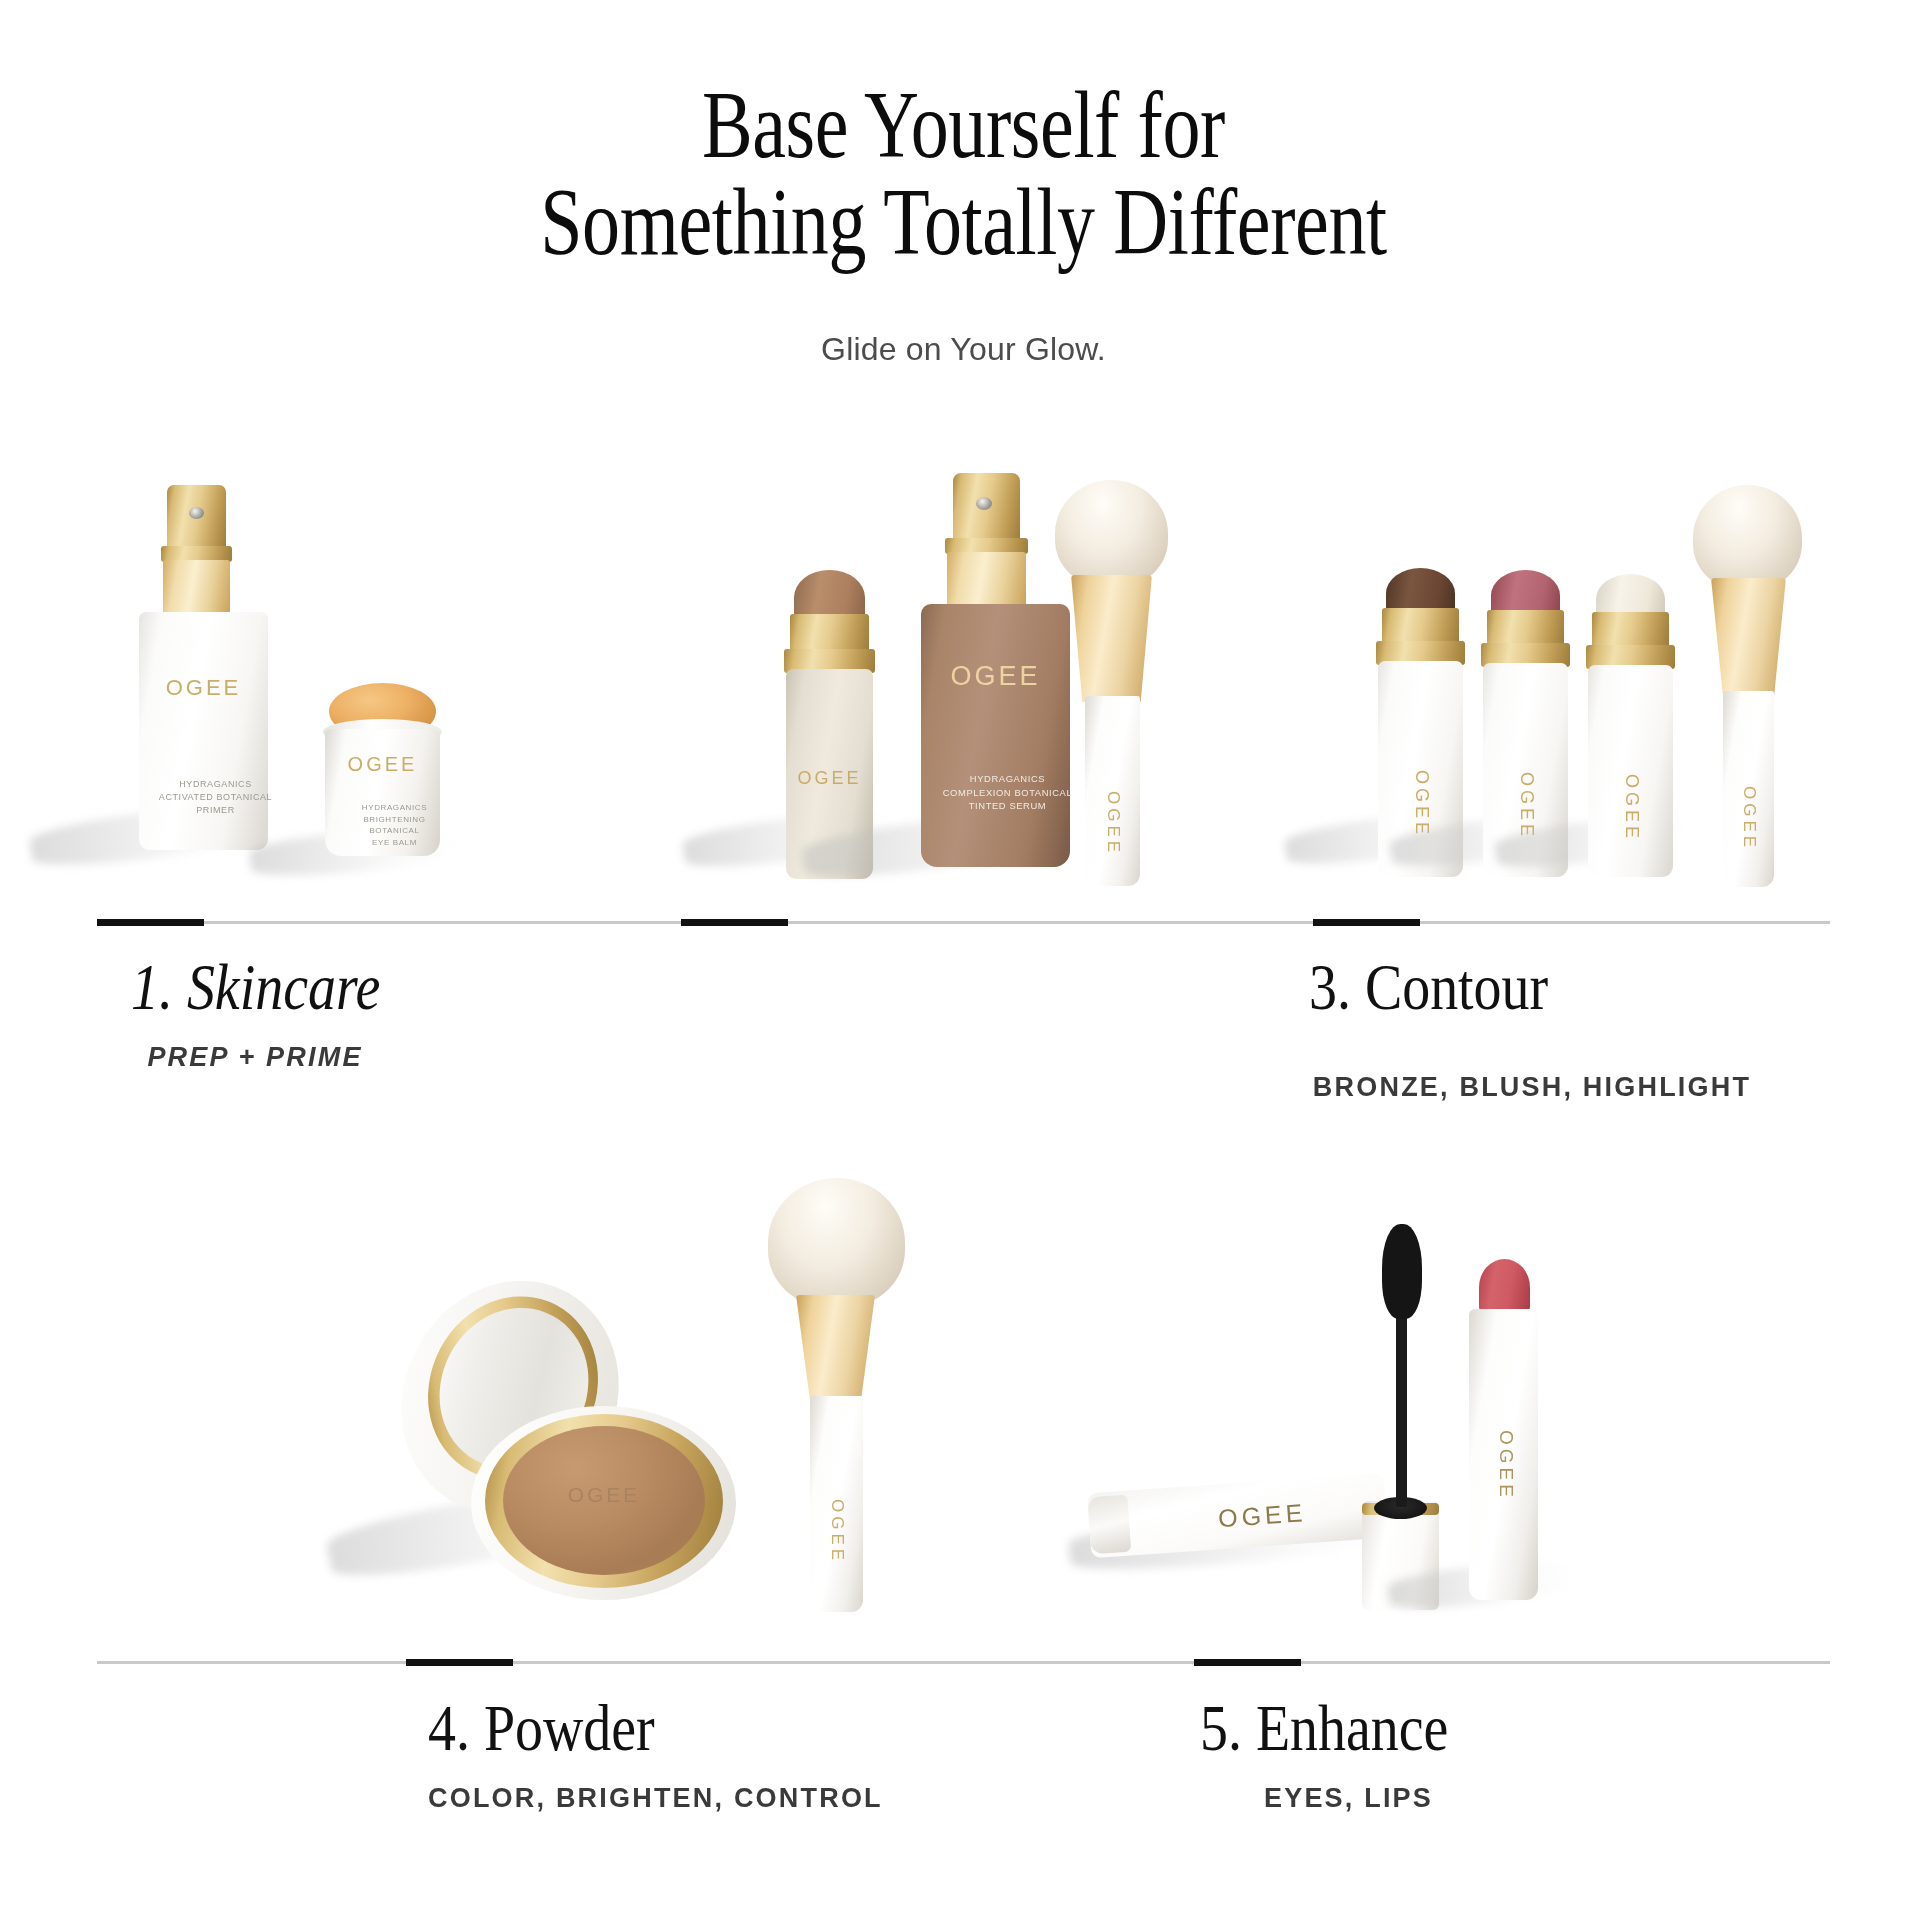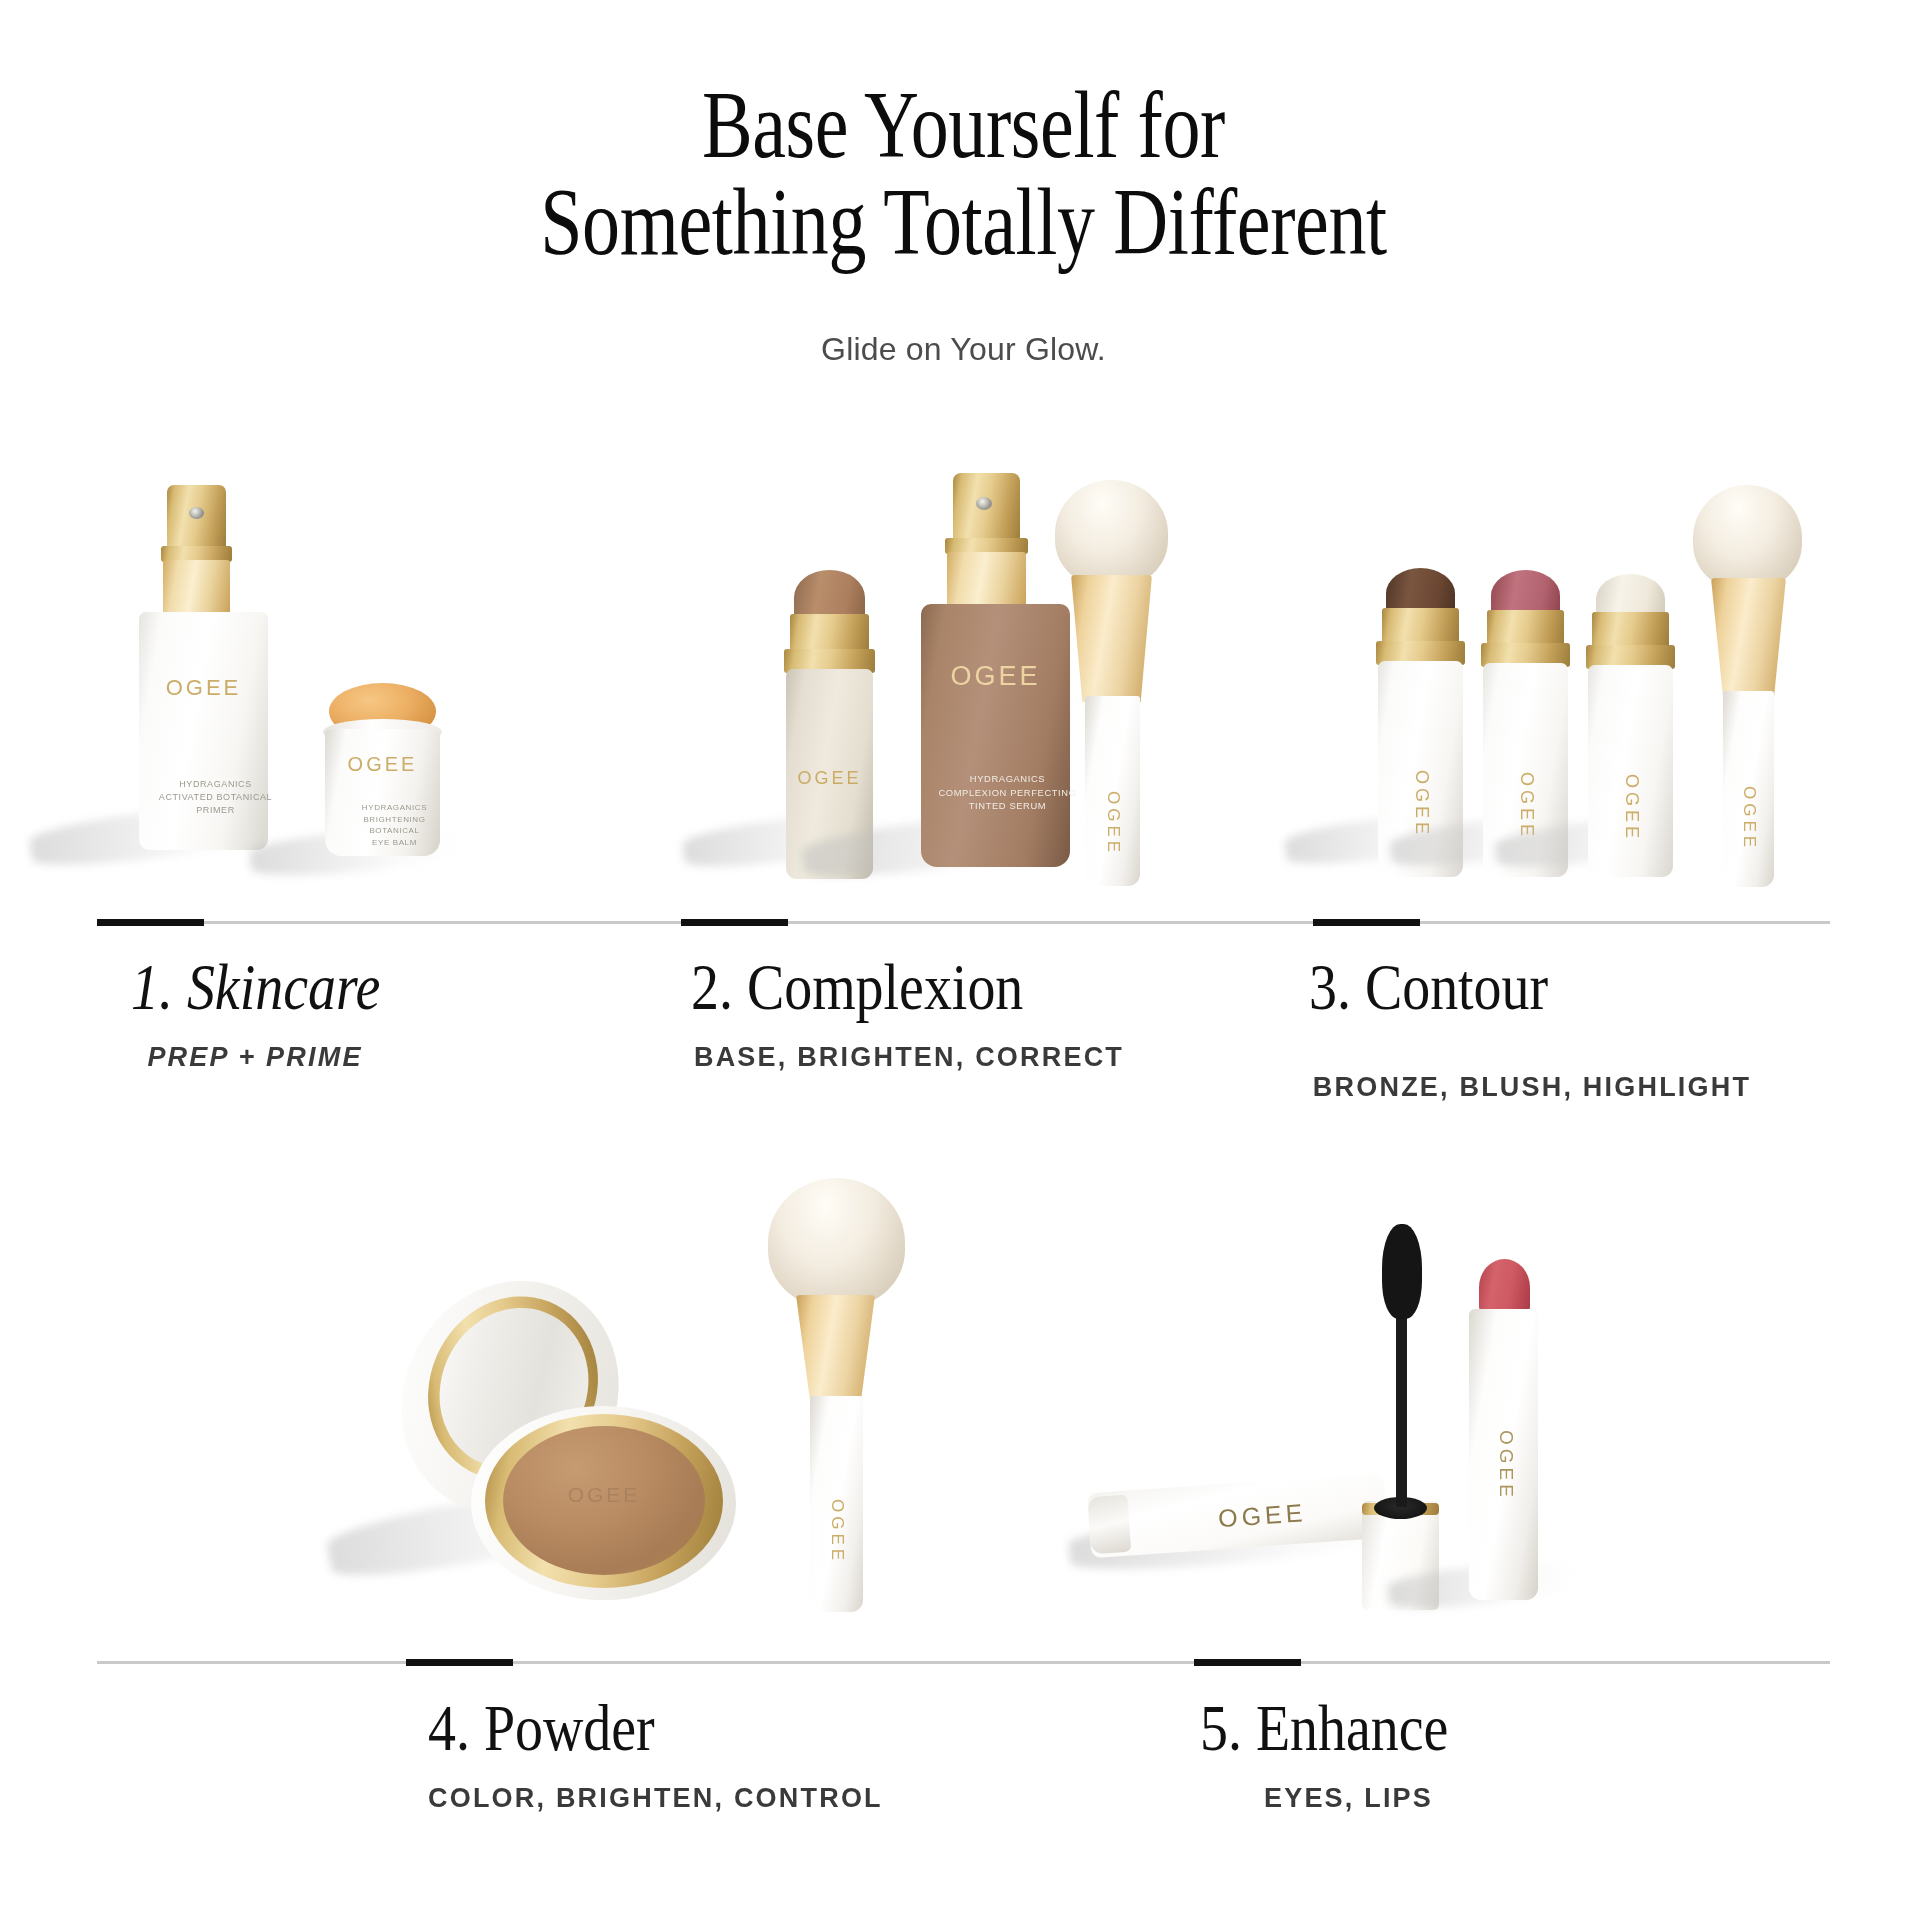--- a/index.html
+++ b/index.html
@@ -256,21 +256,21 @@
   <div class="prod" style="left:921px;top:473px;width:149px;height:416px;">
     <div class="shadow" style="left:-119px;top:347px;width:277px;height:48px;transform:rotate(-7deg);"></div>
     <div class="gold" style="left:32px;top:0px;width:67px;height:69px;border-radius:8px 8px 3px 3px;"></div>
     <div style="position:absolute;left:55px;top:24px;width:16px;height:13px;border-radius:50%;background:radial-gradient(circle at 40% 35%,#f6f4ee,#9c9c96 60%,#6f6f6a);"></div>
     <div class="gold" style="left:24px;top:65px;width:83px;height:16px;border-radius:3px;"></div>
     <div class="gold-soft" style="left:26px;top:79px;width:79px;height:57px;border-radius:3px;"></div>
     <div class="body-serum" style="left:0px;top:131px;width:149px;height:263px;">
       <div class="logo" style="top:57px;font-size:27px;color:#f0d9a5;">OGEE</div>
       <div class="fineprint white" style="top:168px;font-size:9.4px;">
         <div>HYDRAGANICS</div>
-        <div>COMPLEXION PERFECTING</div>
+        <div>COMPLEXION BOTANICAL</div>
         <div>TINTED SERUM</div>
       </div>
     </div>
   </div>
 
   <div class="prod" style="left:1049px;top:480px;width:125px;height:406px;">
     <div class="brush-hair" style="left:6px;top:0px;width:113px;height:107px;"></div>
     <div class="brush-ferrule" style="left:22px;top:95px;width:81px;height:127px;border-radius:4px 4px 10px 10px;clip-path:polygon(0 0,100% 0,86% 100%,14% 100%);"></div>
     <div class="brush-handle" style="left:36px;top:216px;width:55px;height:190px;">
       <div class="logo vert" style="top:95px;left:18px;font-size:17px;">OGEE</div>
@@ -318,24 +318,20 @@
   <div class="divider divider-1">
     <div class="tick" style="left:0px;width:107px;"></div>
     <div class="tick" style="left:584px;width:107px;"></div>
     <div class="tick" style="left:1216px;width:107px;"></div>
   </div>
 
   <div class="sect-label" style="left:131px;top:952px;font-style:italic;">
     <div class="sect-title">1. Skincare</div>
     <div class="sect-sub center" style="width:248px;">PREP + PRIME</div>
   </div>
-  <div class="sect-label" style="left:691px;top:952px;">
-    <div class="sect-title">2. Complexion</div>
-    <div class="sect-sub center" style="width:436px;">BASE, BRIGHTEN, CORRECT</div>
-  </div>
   <div class="sect-label" style="left:1309px;top:952px;">
     <div class="sect-title">3. Contour</div>
     <div class="sect-sub center" style="width:446px;margin-top:48px;">BRONZE, BLUSH, HIGHLIGHT</div>
   </div>
 
   <div class="prod" style="left:386px;top:1287px;width:366px;height:327px;">
     <div class="shadow" style="left:-59px;top:214px;width:297px;height:61px;transform:rotate(-10deg);"></div>
 
     <div class="compact-lid" style="left:10px;top:0px;width:228px;height:220px;transform:rotate(-26deg) skewX(-7deg);"></div>
     <div class="gold" style="left:38px;top:14px;width:178px;height:174px;border-radius:50%;transform:rotate(-26deg) skewX(-7deg);"></div>

